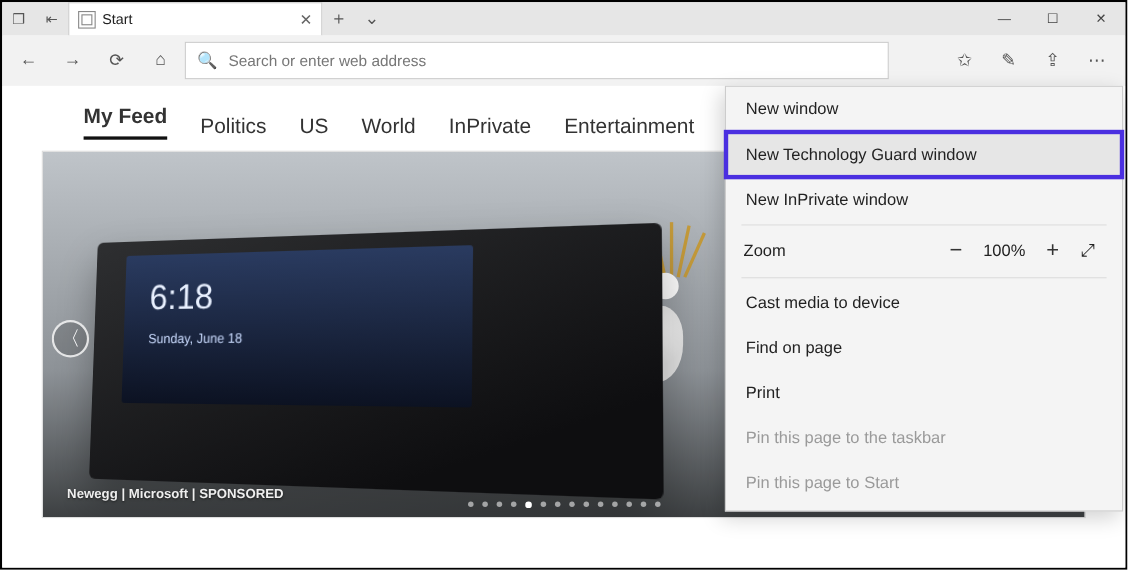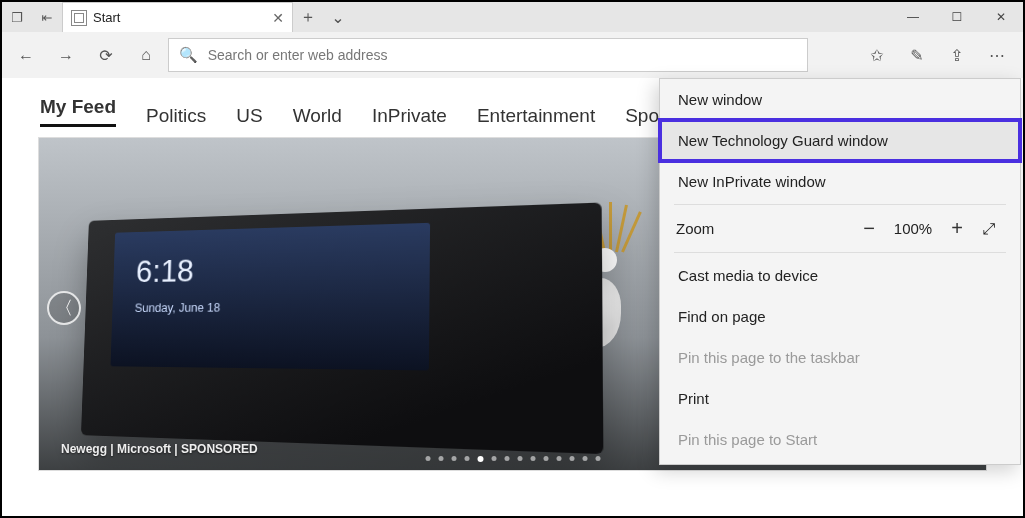--- a/index.html
+++ b/index.html
@@ -22,21 +22,21 @@
   
   .addrrow { height: 46px; display:flex; align-items:center; background:#f2f2f2; padding: 0 6px; gap: 4px; }
   .addrrow .navbtn { width: 36px; height: 36px; display:flex; align-items:center; justify-content:center; color:#555; font-size:16px; }
   .addressbar { flex:1; height:34px; border:1px solid #ccc; background:#fff; display:flex; align-items:center; padding:0 10px; color:#777; font-size:14px; max-width: 640px; }
   .addressbar .sicon { margin-right:10px; color:#888; font-size:15px; }
   .addrrow .right { display:flex; align-items:center; margin-left:auto; }
   .addrrow .right .ibtn { width:40px; height:36px; display:flex; align-items:center; justify-content:center; color:#555; font-size:16px; }
 
   
   .content { position: relative; height: calc(518px - 30px - 46px - 4px); background:#fff; }
-  .tabsnav { display:flex; gap: 30px; align-items:flex-end; padding: 18px 38px 10px 38px; font-size: 19px; color:#333; }
+  .tabsnav { display:flex; gap: 30px; align-items:flex-end; padding: 18px 38px 10px 38px; font-size: 19px; color:#333;margin-left:36px; }
   .tabsnav span { cursor: default; }
   .tabsnav span.active { font-weight: 700; border-bottom: 3px solid #111; padding-bottom: 6px; }
 
   .hero { position: relative; margin: 0 36px; height: 334px; background: linear-gradient(180deg,#bfc4c9 0%, #8d9297 60%, #3d4042 100%); border: 1px solid #ddd; overflow:hidden; }
   .hero .bird { position:absolute; left:52%; top:18%; width:140px; height:160px; }
   .hero .bird .body { position:absolute; left:40px; top:80px; width:50px; height:70px; background: radial-gradient(circle at 40% 30%, #fff 0%, #e4e4e4 60%); border-radius: 40% 40% 50% 50%; }
   .hero .bird .head { position:absolute; left:62px; top:50px; width:24px; height:24px; background:#fff; border-radius:50%; }
   .hero .bird .crest span { position:absolute; background:#c49a3a; transform-origin: bottom center; }
   .hero .laptop { position:absolute; left:2%; bottom:8%; width:56%; height:70%; background: linear-gradient(160deg,#2e2f31 0%, #0e0e10 80%); border-radius:6px; transform: perspective(800px) rotateY(-14deg) rotateX(4deg); box-shadow: 0 20px 40px rgba(0,0,0,0.3); }
   .hero .laptop .screen { position:absolute; left:6%; top:6%; width:64%; height:62%; background: linear-gradient(180deg,#2a3b60 0%, #0c1222 100%); border-radius:3px; }
@@ -160,18 +160,18 @@
   <div class="zoomrow">
     <span class="lbl">Zoom</span>
     <span class="zbtn">−</span>
     <span class="zval">100%</span>
     <span class="zbtn">+</span>
     <span class="full">⤢</span>
   </div>
   <hr>
   <div class="item">Cast media to device</div>
   <div class="item">Find on page</div>
+  <div class="item">Print</div>
   <div class="item disabled">Pin this page to the taskbar</div>
-  <div class="item">Print</div>
   <div class="item disabled">Pin this page to Start</div>
 </div>
 
 </div>
 
 </body></html>

